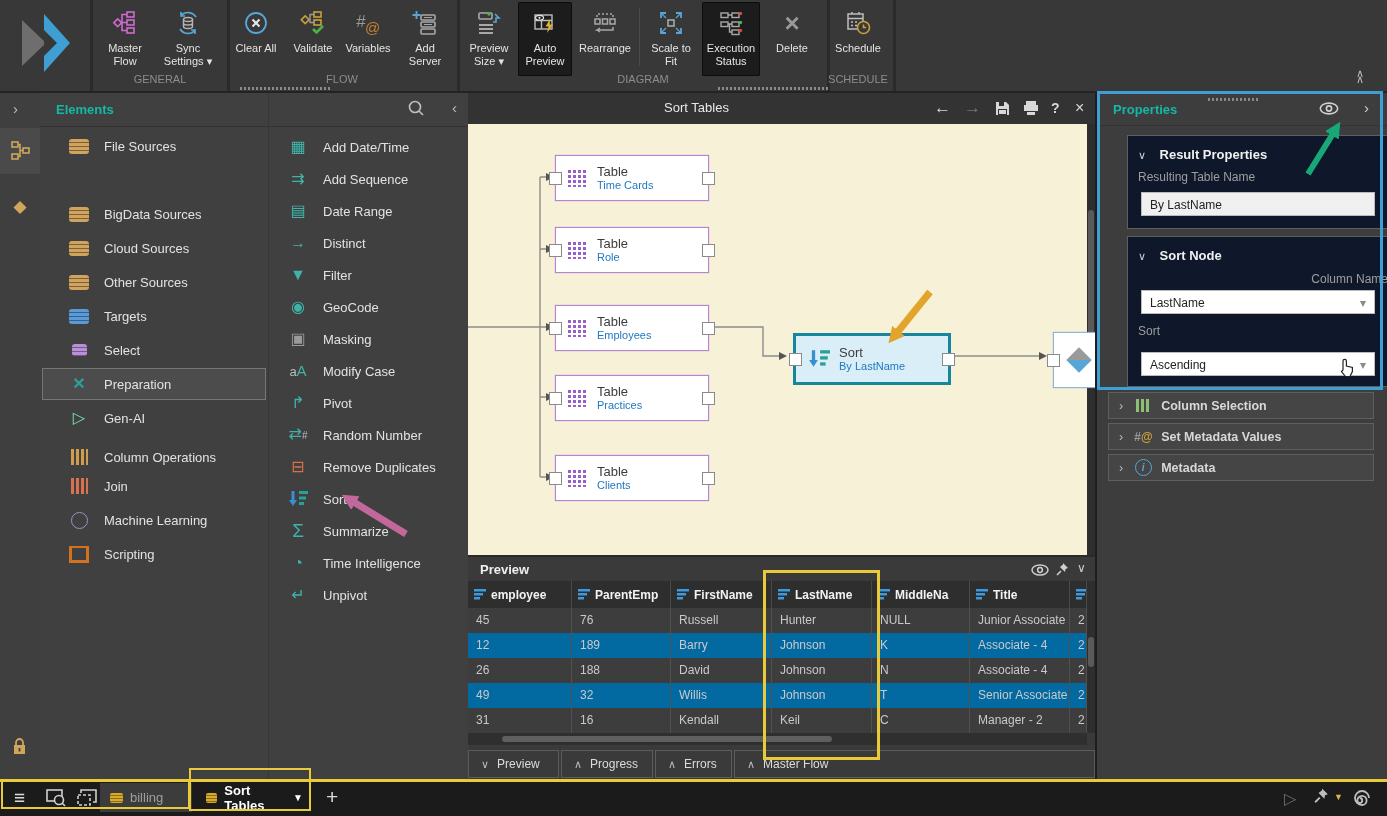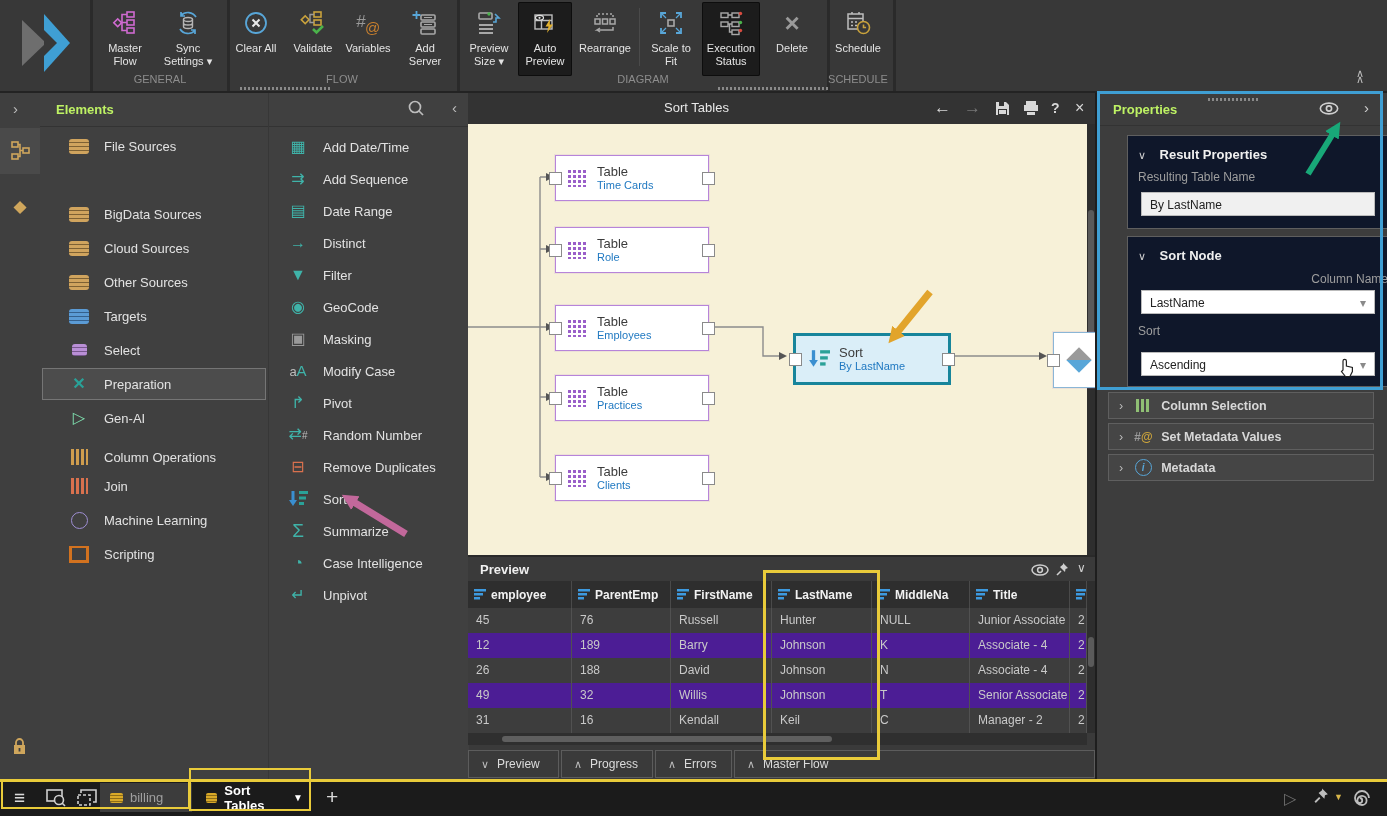--- a/index.html
+++ b/index.html
@@ -20,21 +20,21 @@
   .dots{position:absolute;height:3px;background:repeating-linear-gradient(90deg,#8a8a8a 0 2px,transparent 2px 4px);}
   .dblchev{position:absolute;color:#bdbdbd;font-size:11px;line-height:6px;letter-spacing:0;cursor:pointer;}
   
   #strip{left:0;top:93px;width:40px;height:687px;background:#3f3f3f;border-right:1px solid #2e2e2e;}
   .striptab{position:absolute;left:0;width:40px;height:46px;display:flex;align-items:center;justify-content:center;cursor:pointer;}
   .striptab.sel{background:#4a4a4a;}
   
   #elements{left:40px;top:93px;width:228px;height:687px;background:#404040;}
   #tools{left:268px;top:93px;width:200px;height:687px;background:#404040;border-left:1px solid #373737;}
   .phead{position:absolute;left:0;top:0;right:0;height:33px;border-bottom:1px solid #333;}
-  .ptitle{position:absolute;left:16px;top:9px;font-size:13px;font-weight:bold;color:#bef264;}
+  .ptitle{position:absolute;left:16px;top:9px;font-size:13px;font-weight:bold;color:#14b8a6;}
   .litem{position:absolute;left:2px;right:2px;height:32px;display:flex;align-items:center;cursor:pointer;font-size:13px;color:#e2e2e2;}
   .litem .lic{width:30px;margin-left:22px;margin-right:10px;display:flex;align-items:center;justify-content:center;flex:none;}
   .litem.sel{background:#4c4c4c;box-shadow:inset 0 0 0 1px #757575;}
   .tool .lic{margin-left:12px;}
   
   .db{width:20px;height:15px;border-radius:3px;background:repeating-linear-gradient(180deg,#d0a45e 0 3px,#7d6134 3px 4px);}
   .db.blue{background:repeating-linear-gradient(180deg,#5b9bd5 0 3px,#35608c 3px 4px);}
   .db.purple{width:15px;height:12px;background:repeating-linear-gradient(180deg,#b98fd6 0 3px,#77578d 3px 4px);}
   .db.mini{width:13px;height:10px;background:repeating-linear-gradient(180deg,#d9a928 0 2px,#8d6d18 2px 3px);border-radius:2px;}
   .vbars{width:17px;height:16px;background:repeating-linear-gradient(90deg,#cf9d4e 0 3px,transparent 3px 5px);}
@@ -66,21 +66,21 @@
   .node.cutnode{width:50px;height:54px;border:1.5px solid #8ab6d6;justify-content:center;}
   .diamond{width:18px;height:18px;transform:rotate(45deg);background:linear-gradient(135deg,#9a9a9a 50%,#58a6d8 50%);}
   .vsb{position:absolute;background:#2e2e2e;}
   .vsb .thumb{position:absolute;left:1px;width:6px;background:#5a5a5a;border-radius:3px;}
   
   #prevhead{left:468px;top:555px;width:627px;height:26px;background:#3a3a3a;border-top:2px solid #2a2a2a;}
   #ptable{left:468px;top:581px;width:619px;height:152px;background:#3d3d3d;font-size:12px;}
   .phr{display:flex;height:27px;background:#2e2e2e;color:#f2f2f2;font-weight:bold;}
   .phc{box-sizing:border-box;padding:0 6px;display:flex;align-items:center;border-right:1px solid #4a4a4a;overflow:hidden;white-space:nowrap;cursor:pointer;}
   .prow{display:flex;height:25px;color:#c9c9c9;}
-  .prow.alt{background:#4c1d95;}
+  .prow.alt{background:#0369a1;}
   .pc{box-sizing:border-box;padding:0 8px;line-height:25px;border-right:1px solid #515151;overflow:hidden;white-space:nowrap;}
   .c0{width:104px;} .c1{width:99px;} .c2{width:101px;} .c3{width:100px;} .c4{width:98px;align-items:center;} .c5{width:100px;} .c6{width:17px;}
   #hscroll{left:468px;top:733px;width:619px;height:12px;background:#2f2f2f;}
   #hscroll .thumb{position:absolute;left:34px;top:3px;width:330px;height:6px;background:#5f5f5f;border-radius:3px;}
   .dock{position:absolute;top:750px;height:28px;background:#3a3a3a;border:1px solid #5c5c5c;box-sizing:border-box;
         display:flex;align-items:center;justify-content:flex-start;padding-left:12px;font-size:12px;color:#dcdcdc;cursor:pointer;}
   .dock .chev{margin-right:8px;font-size:11px;color:#bdbdbd;}
   
   #props{left:1095px;top:93px;width:292px;height:687px;background:#3d3d3d;border-left:2px solid #1e1e1e;box-sizing:border-box;}
   .gbox{position:absolute;left:30px;width:262px;border:1px solid #5f5f5f;background:#0f172a;box-sizing:border-box;}
@@ -493,21 +493,21 @@
     <div class="litem tool" style="top:422px;">
       <span class="lic">
           <span class="glyph" style="font-size:19px;">Σ</span>
         </span>
       <span>Summarize</span>
       </div>
     <div class="litem tool" style="top:454px;">
       <span class="lic">
           <span class="glyph">◔</span>
         </span>
-      <span>Case Intelligence</span>
+      <span>Time Intelligence</span>
       </div>
     <div class="litem tool" style="top:486px;">
       <span class="lic">
           <span class="glyph">↵</span>
         </span>
       <span>Unpivot</span>
       </div>
   </div>
 
   <svg class="abs anno" style="left:330px;top:480px;" width="100" height="70">

